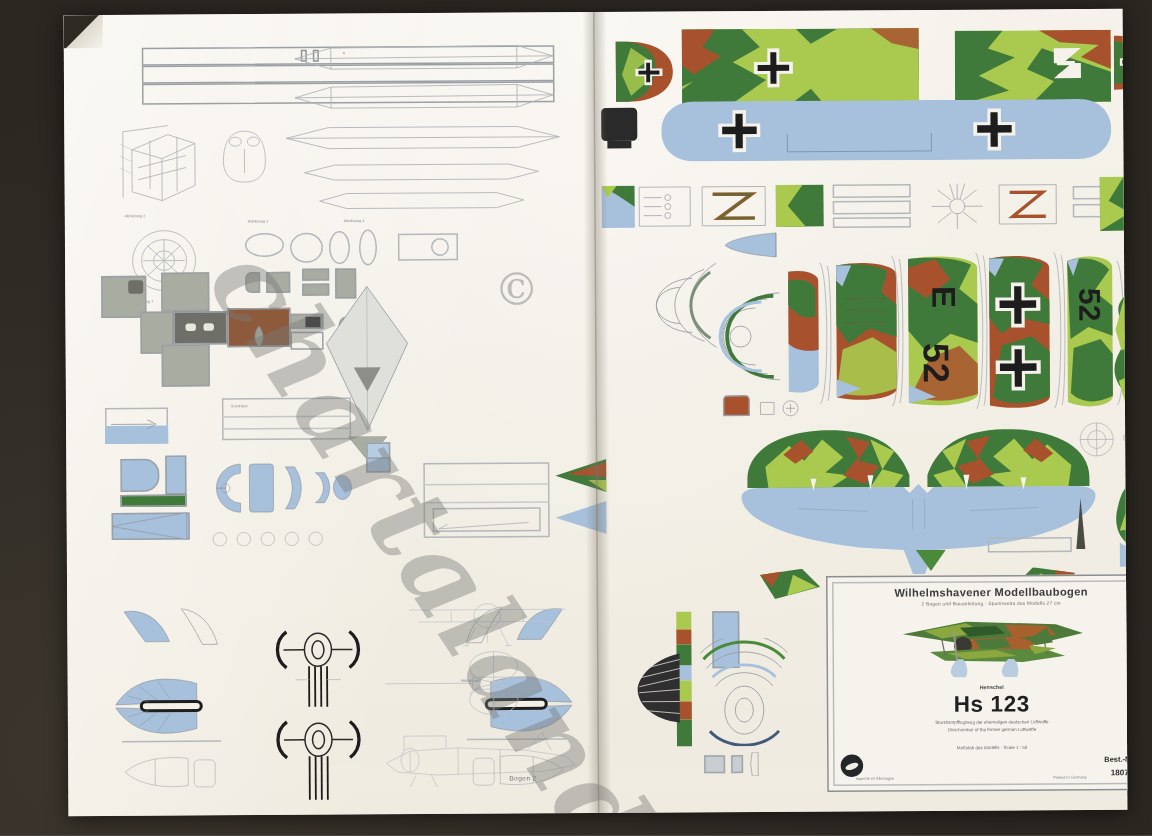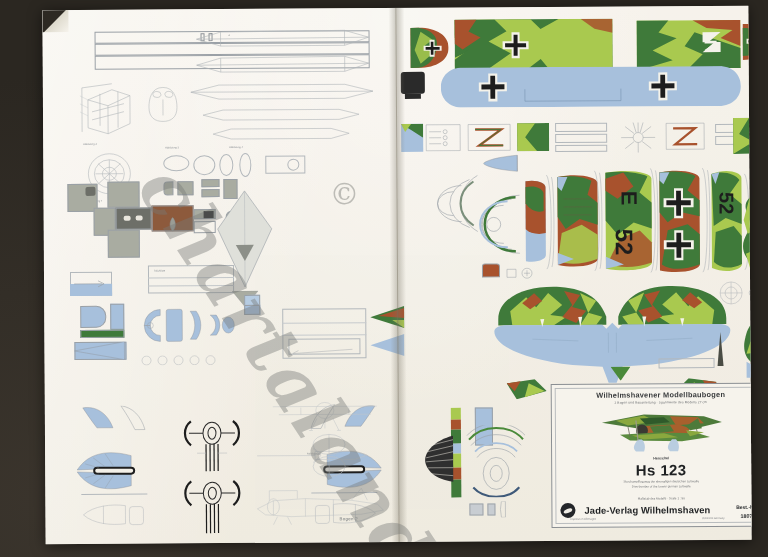--- a/index.html
+++ b/index.html
@@ -997,21 +997,20 @@
           </svg>
         </div>
 
         <div class="tb-mk">Henschel</div>
         <div class="tb-type">Hs 123</div>
         <div class="tb-d1">Sturzkampfflugzeug der ehemaligen deutschen Luftwaffe</div>
         <div class="tb-d2">Dive-bomber of the former german Luftwaffe</div>
         <div class="tb-scale">Maßstab des Modells · Scale 1 : 50</div>
 
         <div class="tb-logo"></div>
-        <div class="tb-pub">Jade-Verlag Wilhelmshaven</div>
         <div class="tb-impr">Imprimé en Allemagne</div>
         <div class="tb-print">Printed in Germany</div>
         <div class="tb-best">Best.-Nr.</div>
         <div class="tb-no">1807</div>
       </div>
 
       <div class="fold"></div>
       <div class="foldline"></div>
 
       <div class="wm">

